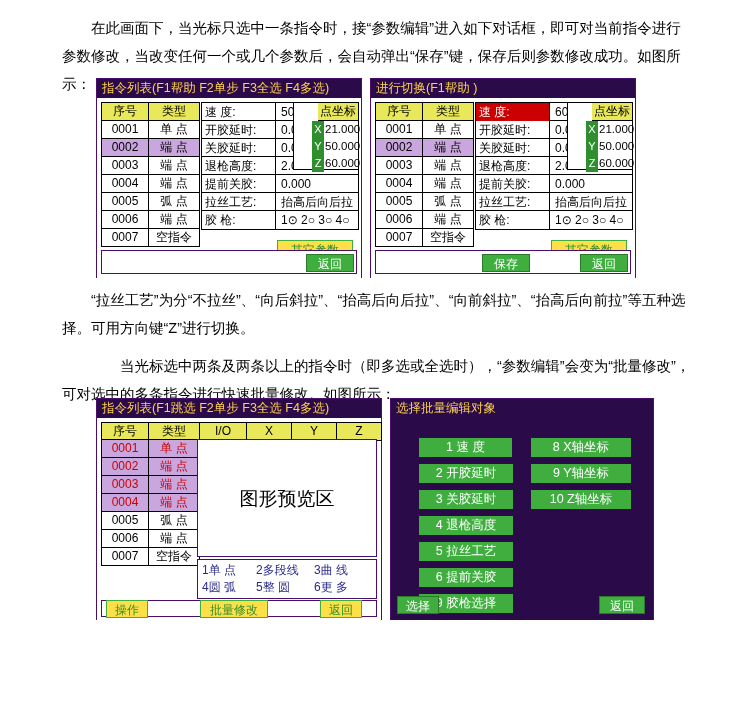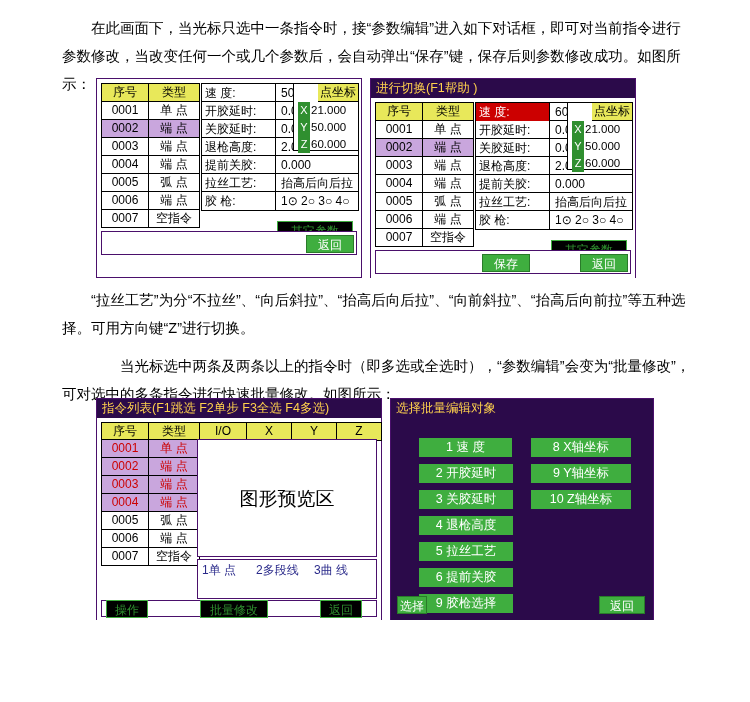--- a/index.html
+++ b/index.html
@@ -121,21 +121,21 @@
     text-align: center;
     height: 17px;
     line-height: 17px;
     border-bottom: 1px solid #000;
     font-size: 12px;
     margin-left: 24px;
   }
   .coord-row {
     height: 17px;
     line-height: 17px;
-    padding-left: 4px;
+    padding-left: 18px;
     white-space: nowrap;
   }
   .coord-axis {
     display: inline-block;
     background: #2f8f2f;
     color: #ffffff;
     width: 12px;
     text-align: center;
     font-size: 11px;
     margin-right: 1px;
@@ -151,21 +151,21 @@
     line-height: 18px;
     height: 18px;
     border: 1px solid #2a7a2a;
     box-sizing: border-box;
     white-space: nowrap;
   }
   .btn-outline {
     position: absolute;
     border: 1px solid #3fae3f;
     color: #2f8f2f;
-    background: #000000;
+    background: #fde047;
     font-size: 12px;
     text-align: center;
     line-height: 18px;
     height: 18px;
     box-sizing: border-box;
     white-space: nowrap;
   }
   .bottom-bar {
     position: absolute;
     left: 4px;
@@ -213,20 +213,21 @@
 </head>
 <body>
 
 <div class="page">
 
   <div class="para-block" style="top:14px;">
     <p class="para indent2">在此画面下，当光标只选中一条指令时，接“参数编辑”进入如下对话框，即可对当前指令进行参数修改，当改变任何一个或几个参数后，会自动弹出“保存”键，保存后则参数修改成功。如图所示：</p>
   </div>
 
   <div class="screen screen1" style="left:96px; top:78px; width:266px; height:200px;">
+    <div class="screen-title">指令列表(F1帮助 F2单步 F3全选 F4多选)</div>
     <div class="screen-body" style="height:180px;">
 
       <table class="ins-table" style="position:absolute; left:4px; top:4px; width:96px;">
         <tbody>
             <tr class="ins-head">
           <td style="width:46px;">序号</td>
           <td style="width:50px;">类型</td>
         </tr>
         <tr>
           <td>0001</td>
@@ -464,20 +465,25 @@
         </table>
 
       <div class="preview-area" style="left:100px; top:21px; width:180px; height:118px; line-height:118px;">图形预览区</div>
 
       <div class="legend-box" style="left:100px; top:141px; width:180px; height:40px;">
         <div style="display:flex;">
           <span style="width:56px;">1单  点</span>
           <span style="width:60px;">2多段线</span>
           <span style="width:60px;">3曲  线</span>
         </div>
+        <div style="display:flex;">
+          <span style="width:56px;">4圆  弧</span>
+          <span style="width:60px;">5整  圆</span>
+          <span style="width:60px;">6更  多</span>
+        </div>
       </div>
 
       <div class="bottom-bar" style="left:4px; top:182px; right:4px; height:17px;">
         <div class="btn-outline" style="left:4px; top:-1px; width:42px;">操作</div>
         <div class="btn-outline" style="left:98px; top:-1px; width:68px;">批量修改</div>
         <div class="btn-outline" style="left:218px; top:-1px; width:42px;">返回</div>
       </div>
     </div>
   </div>
 
@@ -490,18 +496,18 @@
       <div class="opt-btn" style="left:28px; top:72px; width:94px;">3 关胶延时</div>
       <div class="opt-btn" style="left:28px; top:98px; width:94px;">4 退枪高度</div>
       <div class="opt-btn" style="left:28px; top:124px; width:94px;">5 拉丝工艺</div>
       <div class="opt-btn" style="left:28px; top:150px; width:94px;">6 提前关胶</div>
       <div class="opt-btn" style="left:28px; top:176px; width:94px;">9 胶枪选择</div>
 
       <div class="opt-btn" style="left:140px; top:20px; width:100px;">8  X轴坐标</div>
       <div class="opt-btn" style="left:140px; top:46px; width:100px;">9  Y轴坐标</div>
       <div class="opt-btn" style="left:140px; top:72px; width:100px;">10 Z轴坐标</div>
 
-      <div class="btn-green" style="left:6px; top:178px; width:30px;">选择</div>
+      <div class="btn-green" style="left:6px; top:178px; width:42px;">选择</div>
       <div class="btn-green" style="left:208px; top:178px; width:46px;">返回</div>
     </div>
   </div>
 
 </div>
 
 </body></html>

